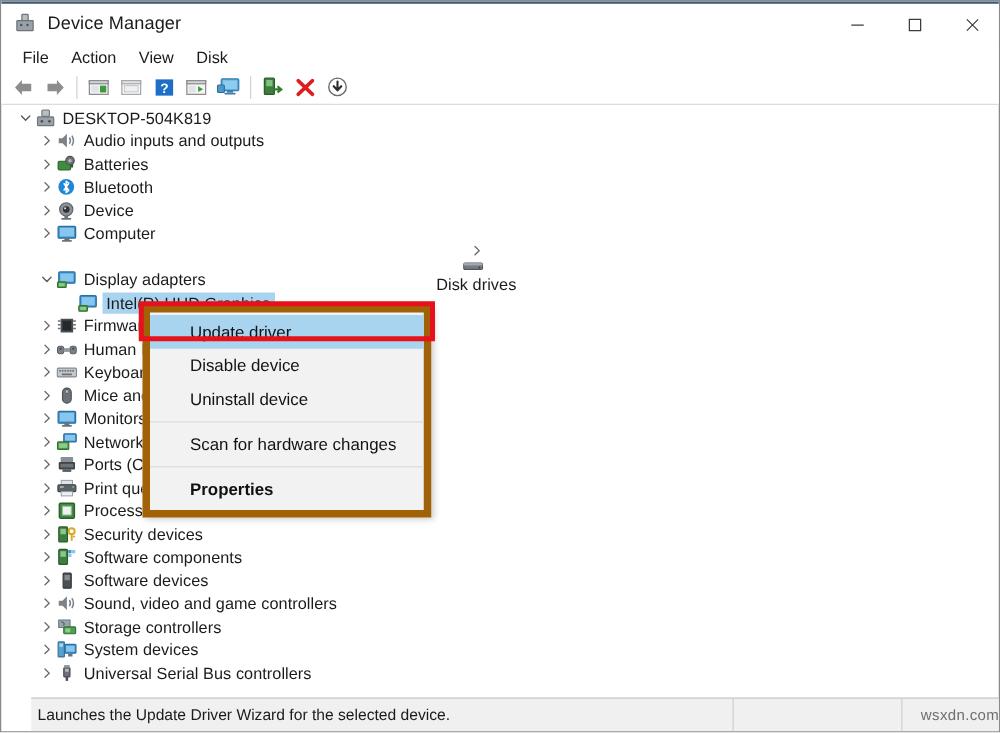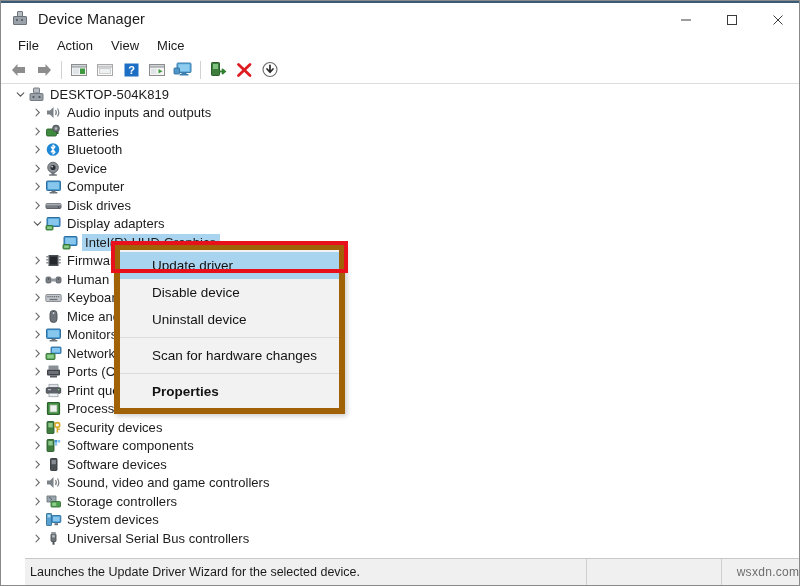--- a/index.html
+++ b/index.html
@@ -301,21 +301,21 @@
           <line x1="10.5" y1="1.5" x2="1.5" y2="10.5" stroke="#3c3c3c" stroke-width="1"></line>
         </svg>
       </div>
     </div>
   </div>
 
   <div class="menubar">
     <div class="menu-item">File</div>
     <div class="menu-item">Action</div>
     <div class="menu-item">View</div>
-    <div class="menu-item">Mice</div>
+    <div class="menu-item">Disk</div>
   </div>
 
   <div class="toolbar">
 
     <div class="tb-btn">
       <svg width="19" height="16" viewBox="0 0 19 16">
         <path d="M8.5 2 L3 8 L8.5 14 L8.5 11 L16 11 L16 5 L8.5 5 Z" fill="#8d8d8d"></path>
       </svg>
     </div>
     <div class="tb-btn">
@@ -489,21 +489,21 @@
         <svg width="17" height="15" viewBox="0 0 17 15">
           <rect x="1.5" y="2" width="14" height="9.5" rx="1" fill="#3f93cf" stroke="#2c6e9e" stroke-width="1"></rect>
           <rect x="2.8" y="3.2" width="11.4" height="7" fill="#87c7ee"></rect>
           <rect x="6.5" y="11.5" width="4" height="1.6" fill="#6d7278"></rect>
           <rect x="4.5" y="13" width="8" height="1.4" rx="0.6" fill="#6d7278"></rect>
         </svg>
       </span>
       <span class="t-label">Computer</span>
     </div>
 
-    <div class="tree-row" style="padding-left:27px;">
+    <div class="tree-row" style="padding-left:27px;flex-direction:column;">
       <span class="chev">
         <svg width="9" height="9" viewBox="0 0 9 9">
             <path d="M3 1.2 L6.3 4.5 L3 7.8" stroke="#6b6b6b" stroke-width="1.1" fill="none" stroke-linecap="round"></path>
           </svg>
       </span>
       <span class="t-icon">
         <svg width="17" height="15" viewBox="0 0 17 15">
           <rect x="1" y="5.5" width="15" height="5" rx="1" fill="#777d83" stroke="#53585d" stroke-width="0.9"></rect>
           <rect x="1" y="5.5" width="15" height="1.8" fill="#a4aab0"></rect>
           <circle cx="13.5" cy="9" r="0.8" fill="#3f4347"></circle>

